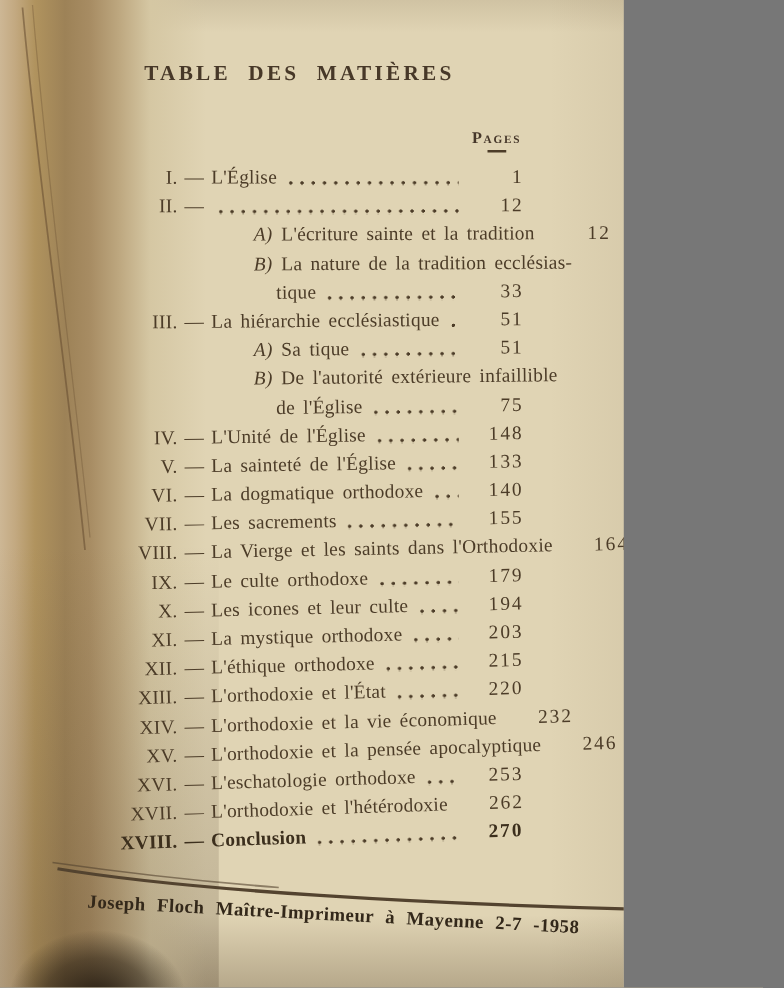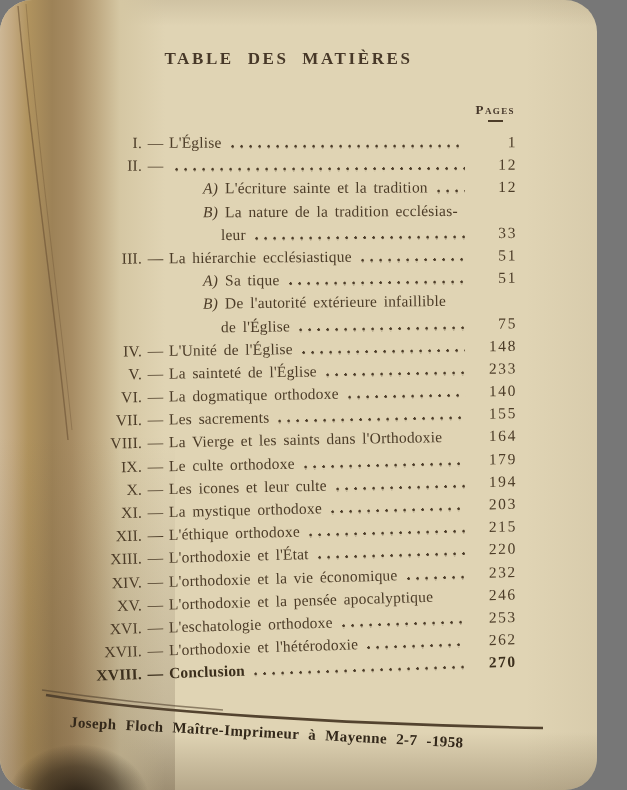--- a/index.html
+++ b/index.html
@@ -1,25 +1,24 @@
 <!DOCTYPE html>
 <html><head>
 <meta charset="utf-8">
 <style>
   html,body{margin:0;padding:0;background:#777;}
   .photo{
     position:relative;
-    width:597px;height:790px;
+    width:499px;height:790px;
     overflow:hidden;
     font-family:"Liberation Serif", serif;
     color:#4c3c28;
     background:
       radial-gradient(95% 75% at 72% 20%, #ece2c9 0%, #e5d9bc 42%, #dccea C 0%, #dccead 70%, #cbbb95 100%);
     background-color:#e0d4b4;
-    border-radius:32px;
   }
   
   .vignette{
     position:absolute;inset:0;pointer-events:none;
     background:
       linear-gradient(to bottom, rgba(110,90,60,.14) 0, rgba(110,90,60,0) 26px),
       linear-gradient(to top, rgba(85,66,42,.30) 0, rgba(85,66,42,0) 58px),
       linear-gradient(to right, rgba(85,66,42,0) 88%, rgba(110,90,60,.07) 100%);
   }
   
@@ -138,21 +137,21 @@
     <span class="sub-label">B)</span>
     <span class="title-cell">La nature de la tradition ecclésias-</span>
     <span class="leader"></span>
     <span class="pagenum"></span>
   </div>
 
   <div class="row cont" style="transform: rotate(-0.41deg);">
     <span class="num"></span>
     <span class="dash"></span>
     <span class="sub-label"></span>
-    <span class="title-cell">leur</span>
+    <span class="title-cell">tique</span>
     <span class="leader"></span>
     <span class="pagenum">33</span>
   </div>
 
   <div class="row main" style="transform: rotate(-0.49deg);">
     <span class="num">III.</span>
     <span class="dash">—</span>
     <span class="sub-label"></span>
     <span class="title-cell">La hiérarchie ecclésiastique</span>
     <span class="leader"></span>
@@ -194,21 +193,21 @@
     <span class="leader"></span>
     <span class="pagenum">148</span>
   </div>
 
   <div class="row main" style="transform: rotate(-0.88deg);">
     <span class="num">V.</span>
     <span class="dash">—</span>
     <span class="sub-label"></span>
     <span class="title-cell">La sainteté de l'Église</span>
     <span class="leader"></span>
-    <span class="pagenum">233</span>
+    <span class="pagenum">133</span>
   </div>
 
   <div class="row main" style="transform: rotate(-0.96deg);">
     <span class="num">VI.</span>
     <span class="dash">—</span>
     <span class="sub-label"></span>
     <span class="title-cell">La dogmatique orthodoxe</span>
     <span class="leader"></span>
     <span class="pagenum">140</span>
   </div>

